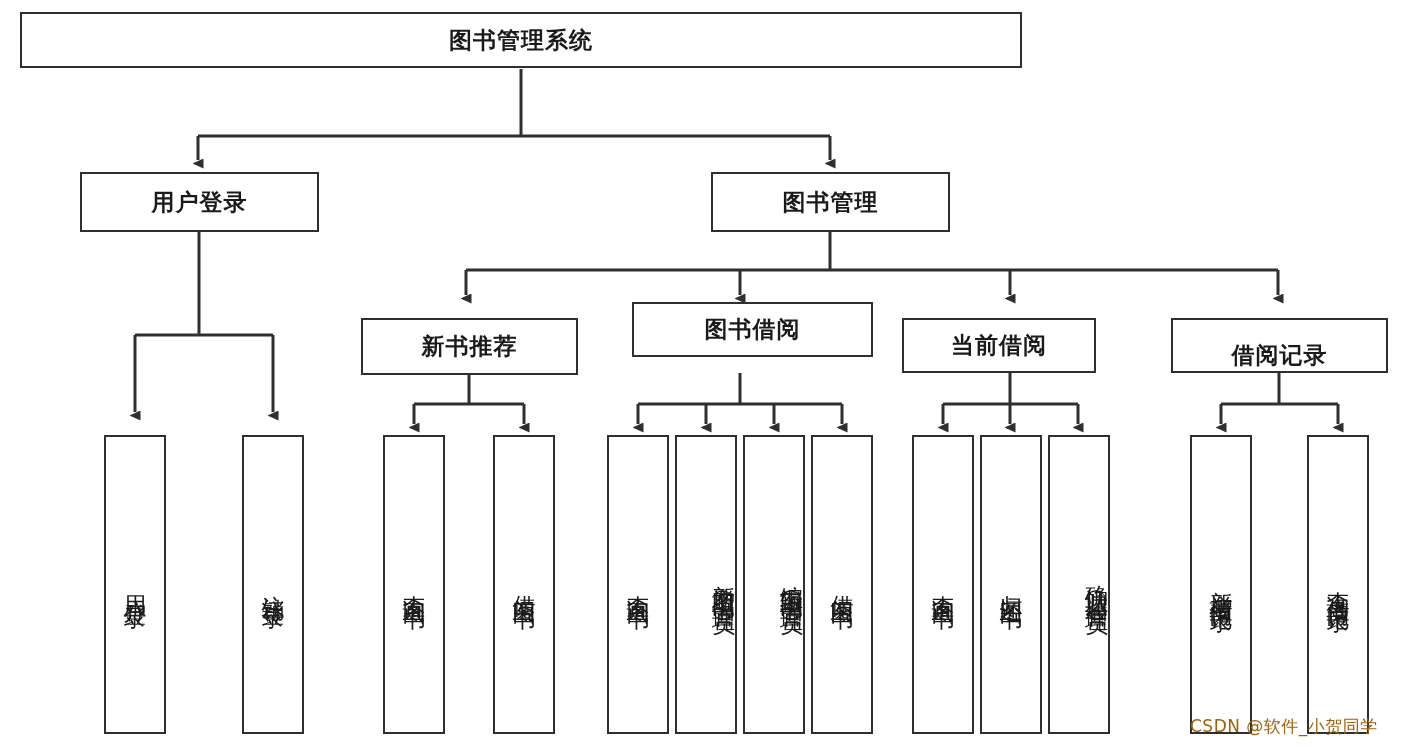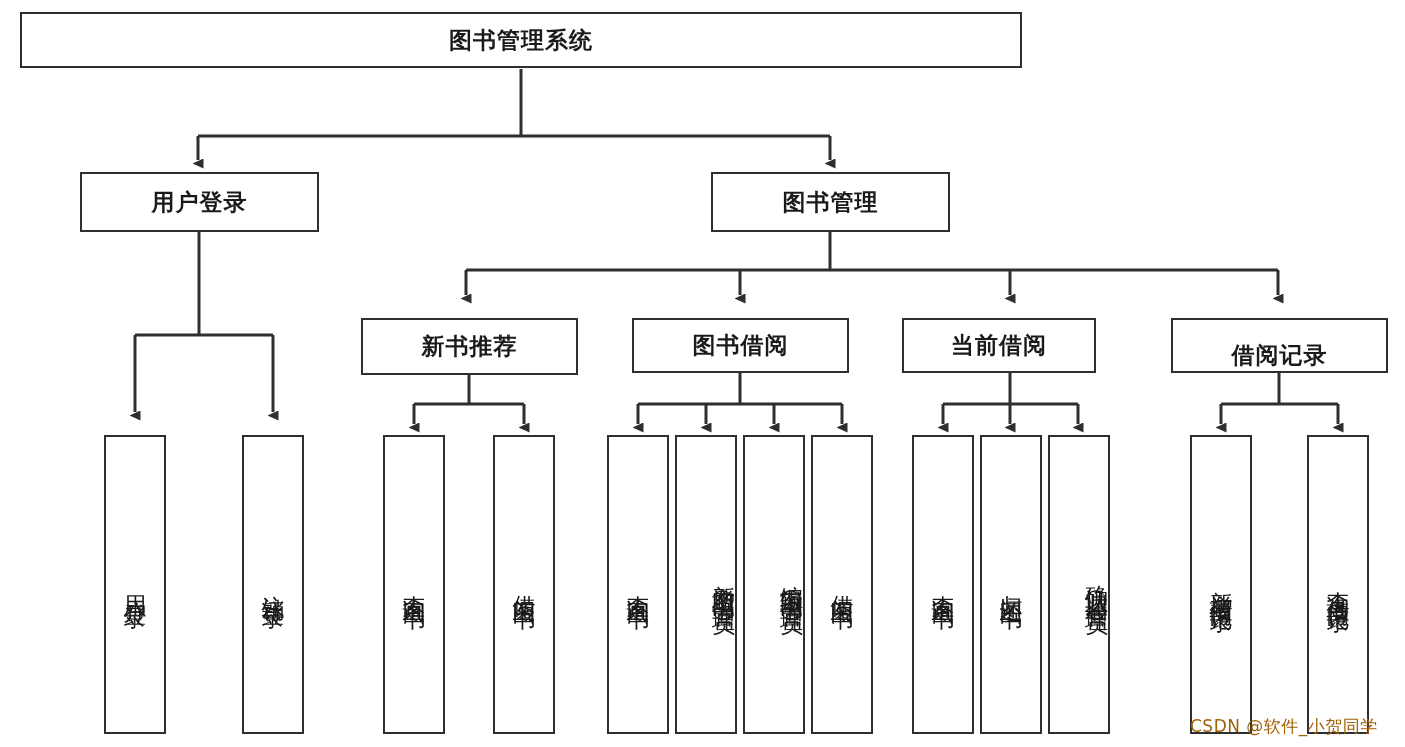--- a/index.html
+++ b/index.html
@@ -130,21 +130,21 @@
   <div class="node horiz" style="left:80px; top:172px; width:239px; height:60px;">
     <span>用户登录</span>
   </div>
   <div class="node horiz" style="left:711px; top:172px; width:239px; height:60px;">
     <span>图书管理</span>
   </div>
 
   <div class="node horiz" style="left:361px; top:318px; width:217px; height:57px;">
     <span>新书推荐</span>
   </div>
-  <div class="node horiz" style="left:632px; top:318px; width:217px; height:55px;">
+  <div class="node horiz" style="left:632px; top:302px; width:241px; height:55px;">
     <span>图书借阅</span>
   </div>
   <div class="node horiz" style="left:902px; top:318px; width:194px; height:55px;">
     <span>当前借阅</span>
   </div>
   <div class="node horiz" style="left:1171px; top:318px; width:217px; height:55px;align-items:flex-end;">
     <span>借阅记录</span>
   </div>
 
   <div class="node vert" style="left:104px; top:435px; width:62px; height:299px;">

